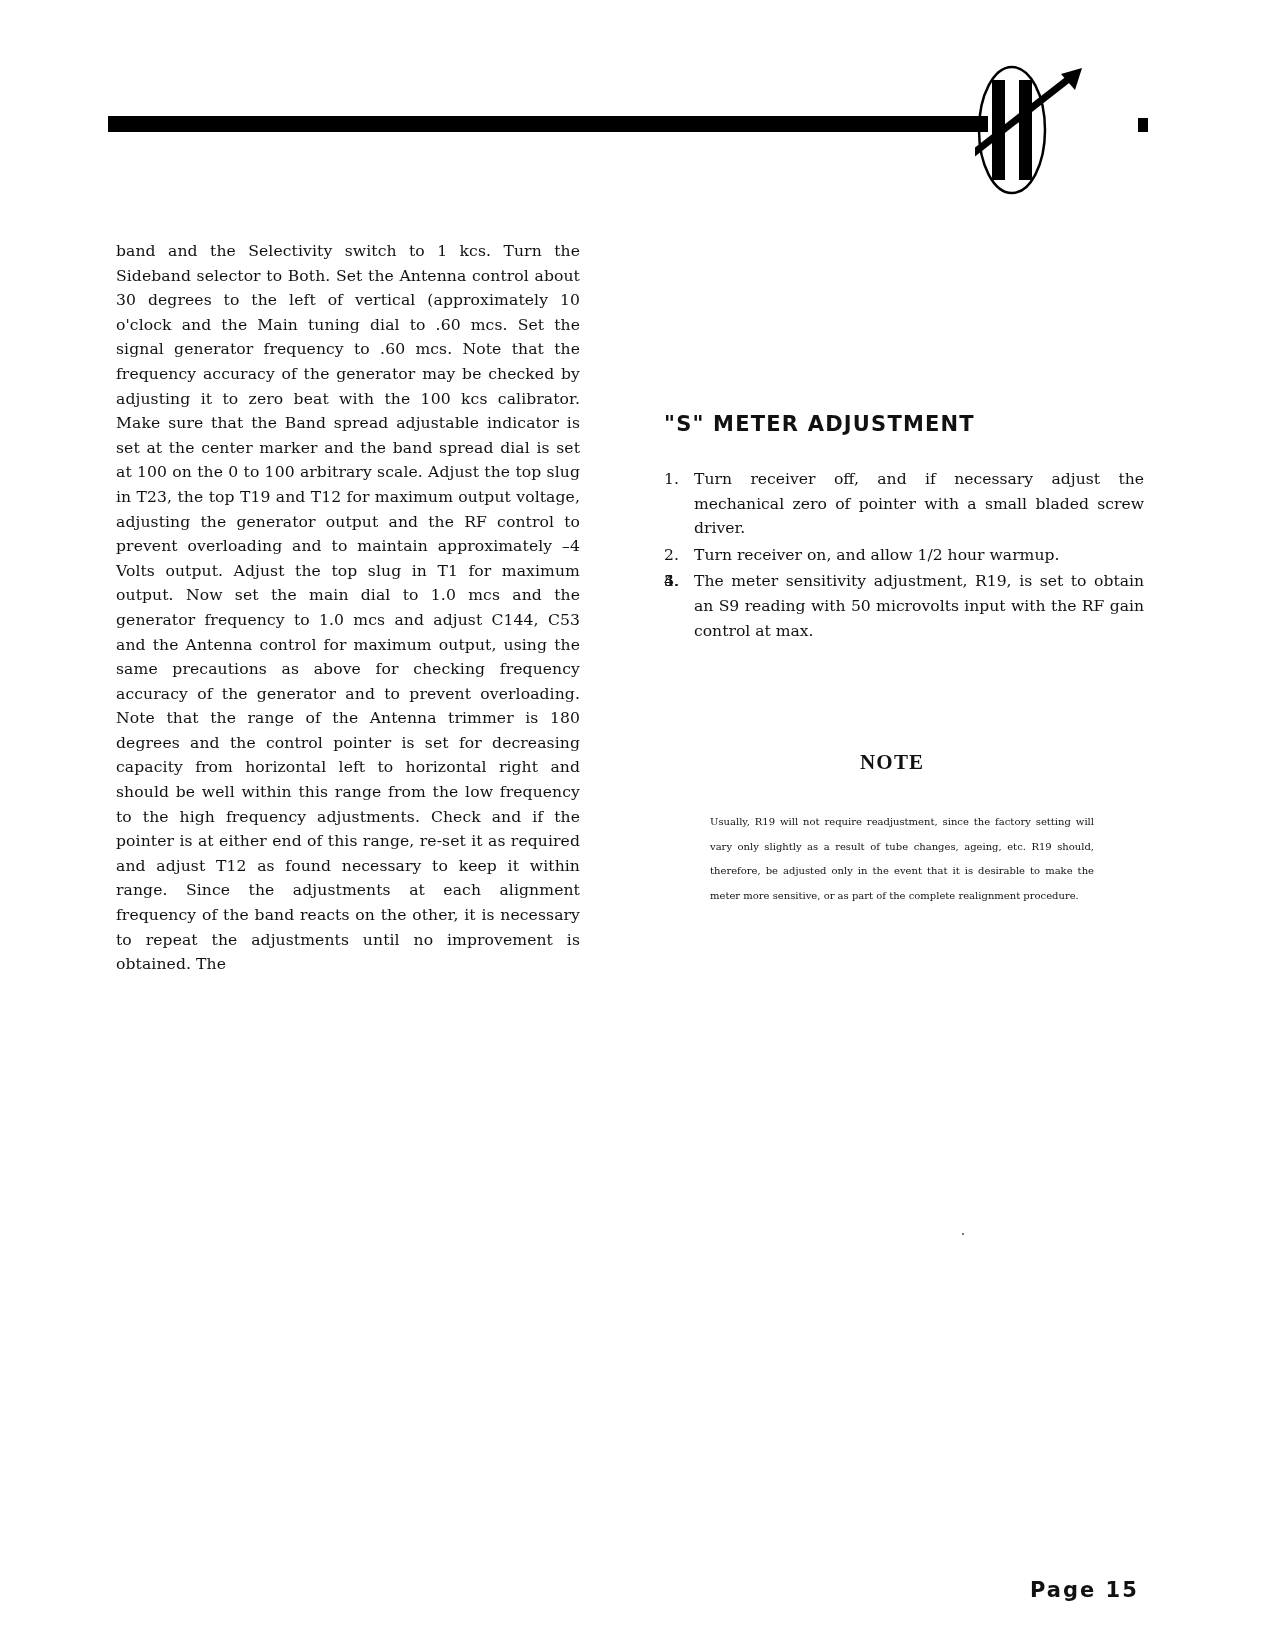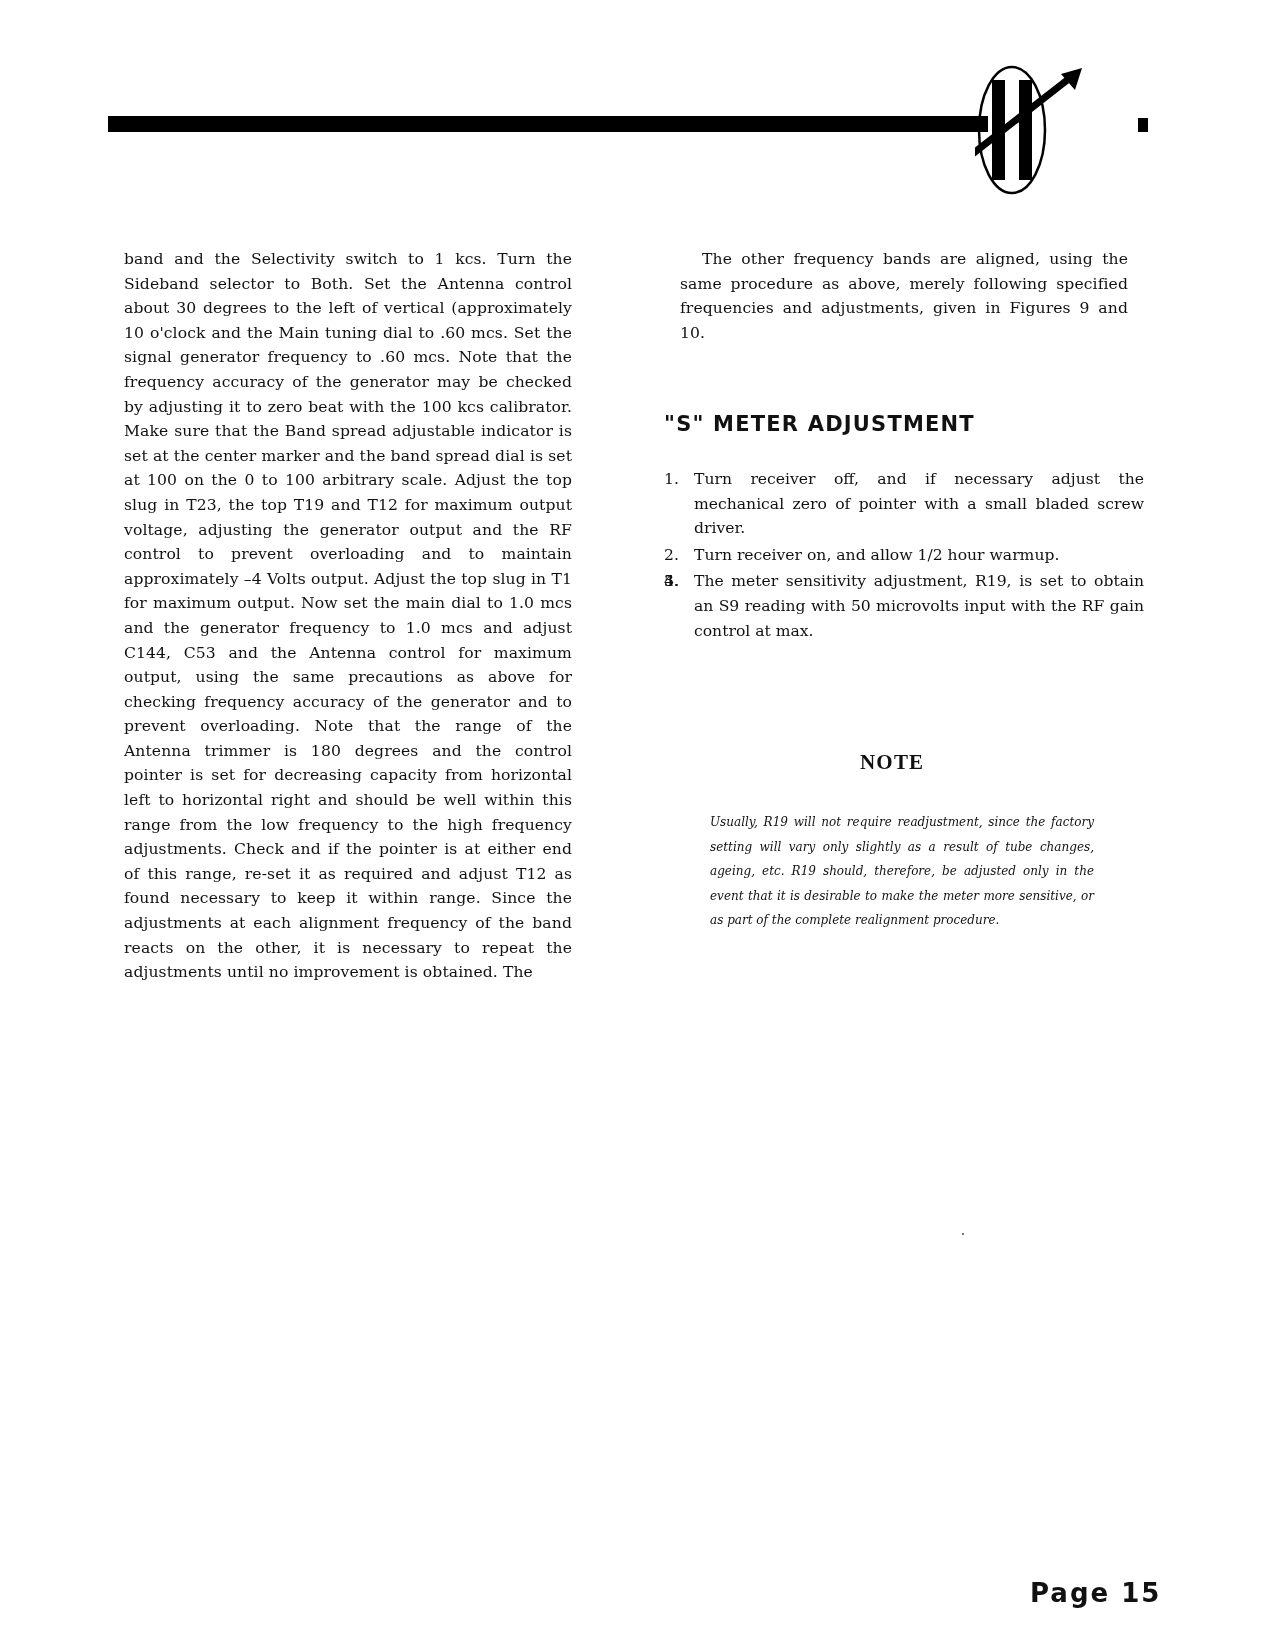--- a/index.html
+++ b/index.html
@@ -15,35 +15,35 @@
     }
     .logo {
       position: absolute; left: 975px; top: 60px; width: 180px; height: 140px;
     }
     .col {
       position: absolute; font-size: 15.6px; line-height: 24.6px; text-align: justify;
       letter-spacing: 0.1px;
     }
     .col-left { left: 108px; top: 231px; width: 480px; }
     .col-right { left: 664px; top: 231px; width: 480px; }
-    .col p { margin: 16px; }
+    .col p { margin: 8px; }
     .indent { text-indent: 22px; }
     .heading {
       font-family: "DejaVu Sans", "Liberation Sans", sans-serif; font-weight: bold;
       font-size: 21px; letter-spacing: 1.2px; margin: 0;
     }
     .s-heading { position: absolute; left: 664px; top: 412px; }
     .steps { position: absolute; left: 664px; top: 467px; width: 480px; margin: 0; padding: 0; list-style: none; }
     .steps li { position: relative; padding-left: 30px; font-size: 15.6px; line-height: 24.6px; text-align: justify; margin-bottom: 2px; }
     .steps .num { position: absolute; left: 0; top: 0; }
     .note-heading { position: absolute; left: 860px; top: 750px; font-family: Liberation Serif, serif; }
-    .note-body { position: absolute; left: 710px; top: 810px; width: 384px; font-size: 12px; line-height: 24.6px; text-align: justify; margin: 0; font-style: italic; }
+    .note-body { position: absolute; left: 710px; top: 810px; width: 384px; font-size: 10px; line-height: 24.6px; text-align: justify; margin: 0; }
     .page-num {
       position: absolute; left: 1030px; top: 1578px; font-family: "DejaVu Sans", "Liberation Sans", sans-serif;
-      font-weight: bold; font-size: 26px; letter-spacing: 2px;
+      font-weight: bold; font-size: 21px; letter-spacing: 2px;
     }
     .speck { position: absolute; left: 962px; top: 1233px; width: 2px; height: 2px; background: #777; }
   </style>
 </head>
 <body>
 
 <div class="header-bar"></div>
 <div class="header-bar-tail"></div>
 <svg class="logo" viewBox="0 0 180 140">
   <ellipse cx="37" cy="70" rx="33" ry="63" fill="none" stroke="#000" stroke-width="2.5" transform="translate(0,0)"></ellipse>
@@ -51,21 +51,20 @@
   <rect x="44" y="20" width="13" height="100" fill="#000"></rect>
   <line x1="-27" y1="113" x2="100" y2="14" stroke="#000" stroke-width="7"></line>
   <polygon points="107,8 86,14 100,30" fill="#000"></polygon>
 </svg>
 
 <div class="col col-left">
   <p>band and the Selectivity switch to 1 kcs. Turn the Sideband selector to Both. Set the Antenna control about 30 degrees to the left of vertical (approximately 10 o'clock and the Main tuning dial to .60 mcs. Set the signal generator frequency to .60 mcs. Note that the frequency accuracy of the generator may be checked by adjusting it to zero beat with the 100 kcs calibrator. Make sure that the Band spread adjustable indicator is set at the center marker and the band spread dial is set at 100 on the 0 to 100 arbitrary scale. Adjust the top slug in T23, the top T19 and T12 for maximum output voltage, adjusting the generator output and the RF control to prevent overloading and to maintain approximately –4 Volts output. Adjust the top slug in T1 for maximum output. Now set the main dial to 1.0 mcs and the generator frequency to 1.0 mcs and adjust C144, C53 and the Antenna control for maximum output, using the same precautions as above for checking frequency accuracy of the generator and to prevent overloading. Note that the range of the Antenna trimmer is 180 degrees and the control pointer is set for decreasing capacity from horizontal left to horizontal right and should be well within this range from the low frequency to the high frequency adjustments. Check and if the pointer is at either end of this range, re-set it as required and adjust T12 as found necessary to keep it within range. Since the adjustments at each alignment frequency of the band reacts on the other, it is necessary to repeat the adjustments until no improvement is obtained. The</p>
 </div>
 
 <div class="col col-right">
-  <p class="indent">The other frequency bands are aligned, using the same procedure as above, merely following specified frequencies and adjustments, given in Figures 9 and 10.</p>
 </div>
 
 <h2 class="heading s-heading">"S" METER ADJUSTMENT</h2>
 
 <ol class="steps">
   <li><span class="num">1.</span><span>Turn receiver off, and if necessary adjust the mechanical zero of pointer with a small bladed screw driver.</span></li>
   <li><span class="num">2.</span><span>Turn receiver on, and allow 1/2 hour warmup.</span></li>
   <li><span class="num">3.</span></li>
   <li><span class="num">4.</span></li>
   <li><span class="num">5.</span><span>The meter sensitivity adjustment, R19, is set to obtain an S9 reading with 50 microvolts input with the RF gain control at max.</span></li>

